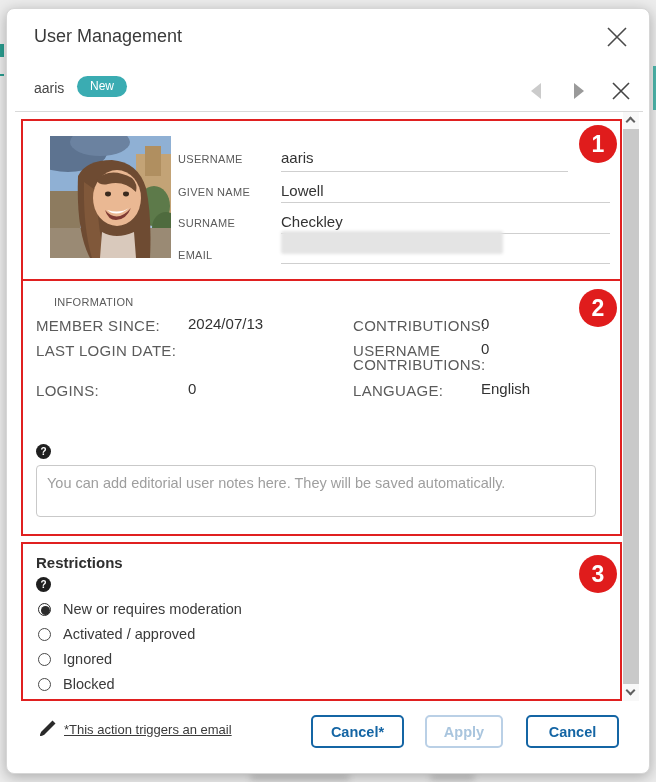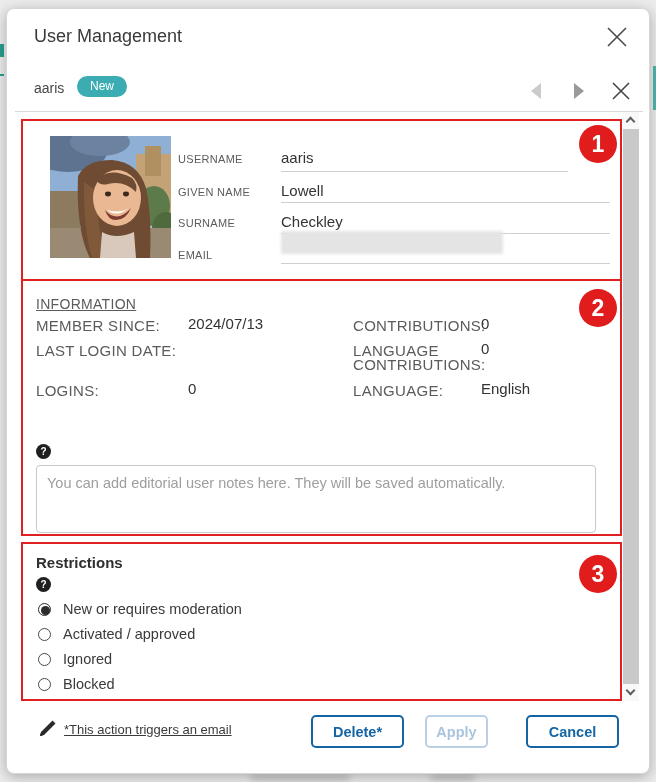--- a/index.html
+++ b/index.html
@@ -54,30 +54,30 @@
 
   
   .avatar { position:absolute; left:27px; top:15px; width:121px; height:122px; overflow:hidden; }
   .f-label { position:absolute; left:155px; font-size:11px; color:#5b5b5b; letter-spacing:.3px; }
   .f-value { position:absolute; left:258px; font-size:15px; color:#333; }
   .f-line  { position:absolute; left:258px; height:1px; background:#cfcfcf; }
   .redacted { position:absolute; left:258px; top:110px; width:222px; height:23px;
     background:#e4e4e4; filter:blur(1.5px); border-radius:2px; }
 
   
-  .info-heading { position:absolute; left:13px; top:15px; font-size:14px; color:#5b5b5b; letter-spacing:.3px;text-decoration:underline; }
+  .info-heading { position:absolute; left:31px; top:15px; font-size:11px; color:#5b5b5b; letter-spacing:.3px; }
   .i-label { position:absolute; font-size:15px; color:#5b5b5b; letter-spacing:.3px; line-height:14px; }
   .i-value { position:absolute; font-size:15px; color:#333; }
   .col-l-label { left:13px; } .col-l-value { left:165px; }
   .col-r-label { left:330px; width:112px; } .col-r-value { left:458px; }
   .notes-title { position:absolute; left:13px; top:140px; font-size:15px; font-weight:bold; color:#2f2f2f; }
   .help-icon { width:15px; height:15px; border-radius:50%; background:#1f1f1f; color:#fff;
     font-size:10px; font-weight:bold; display:flex; align-items:center; justify-content:center; }
   .sec2 .help-icon { position:absolute; left:13px; top:163px; }
-  .notes-area { position:absolute; left:13px; top:184px; width:560px; height:68px;
+  .notes-area { position:absolute; left:13px; top:184px; width:560px; height:52px;
     border:1px solid #c9c9c9; border-radius:4px; resize:none; padding:9px 10px;
     font-family:"Liberation Sans", sans-serif; font-size:14.5px; color:#333; outline:none; }
   .notes-area::placeholder { color:#9e9e9e; }
 
   
   .restrict-title { position:absolute; left:13px; top:10px; font-size:15px; font-weight:bold; color:#2f2f2f; }
   .sec3 .help-icon { position:absolute; left:13px; top:33px; }
   .radio-row { position:absolute; left:15px; display:flex; align-items:center; gap:12px; cursor:pointer; }
   .radio { width:13px; height:13px; border:1.5px solid #4a4a4a; border-radius:50%; position:relative; background:#fff; flex:0 0 auto; }
   .radio-row.selected .radio { border-color:#2b2b2b; }
@@ -86,21 +86,21 @@
   .radio-label { font-size:14.5px; color:#3a3a3a; }
 
   
   .footer-note { position:absolute; left:57px; top:713px; font-size:13px; color:#3a3a3a;
     text-decoration:underline; cursor:pointer; }
   .pencil { position:absolute; left:29px; top:709px; width:22px; height:22px; }
   .btn { position:absolute; top:706px; height:33px; border-radius:5px; background:#fff;
     border:2px solid #1465a4; color:#1465a4; font-weight:bold; font-size:14.5px;
     font-family:"Liberation Sans", sans-serif; cursor:pointer; }
   .btn-delete { left:304px; width:93px; }
-  .btn-apply  { left:418px; width:63px; }
+  .btn-apply  { left:418px; width:78px; }
   .btn-cancel { left:519px; width:93px; }
   .btn.disabled { border-color:#bad0e6; color:#a9c5de; cursor:default; }
 </style>
 </head>
 <body>
 
 <div class="page-bg">
   <div class="bg-frag bg-teal-1"></div>
   <div class="bg-frag bg-teal-2"></div>
   <div class="bg-frag bg-teal-3"></div>
@@ -171,21 +171,21 @@
   <div class="red-box sec2">
     <div class="info-heading">INFORMATION</div>
     <div class="i-label col-l-label" style="top:38px">MEMBER SINCE:</div>
     <div class="i-value col-l-value" style="top:34px">2024/07/13</div>
     <div class="i-label col-l-label" style="top:63px">LAST LOGIN DATE:</div>
     <div class="i-value col-l-value" style="top:59px"></div>
     <div class="i-label col-l-label" style="top:103px">LOGINS:</div>
     <div class="i-value col-l-value" style="top:99px">0</div>
     <div class="i-label col-r-label" style="top:38px">CONTRIBUTIONS:</div>
     <div class="i-value col-r-value" style="top:34px">0</div>
-    <div class="i-label col-r-label" style="top:63px">LANGUAGE CONTRIBUTIONS:</div>
+    <div class="i-label col-r-label" style="top:63px">USERNAME CONTRIBUTIONS:</div>
     <div class="i-value col-r-value" style="top:59px">0</div>
     <div class="i-label col-r-label" style="top:103px">LANGUAGE:</div>
     <div class="i-value col-r-value" style="top:99px">English</div>
     <div class="help-icon">?</div>
     <textarea class="notes-area" placeholder="You can add editorial user notes here. They will be saved automatically." style=""></textarea>
     <div class="num-circle">2</div>
   </div>
 
   <div class="red-box sec3">
     <div class="restrict-title">Restrictions</div>
@@ -219,16 +219,16 @@
       </div>
   </div>
 
   <div class="pencil">
     <svg width="22" height="22" viewBox="0 0 22 22">
       <path d="M16.5 2.5 L19.5 5.5 L8 17 L4 18 L5 14 Z" fill="#2a2a2a"></path>
       <path d="M4.6 15.2 L6.8 17.4 L4 18 Z" fill="#2a2a2a"></path>
     </svg>
   </div>
   <div class="footer-note">*This action triggers an email</div>
-  <button class="btn btn-delete">Delete*</button>
+  <button class="btn btn-delete">Cancel*</button>
   <button class="btn btn-apply disabled">Apply</button>
   <button class="btn btn-cancel">Cancel</button>
 </div>
 
 </body></html>

